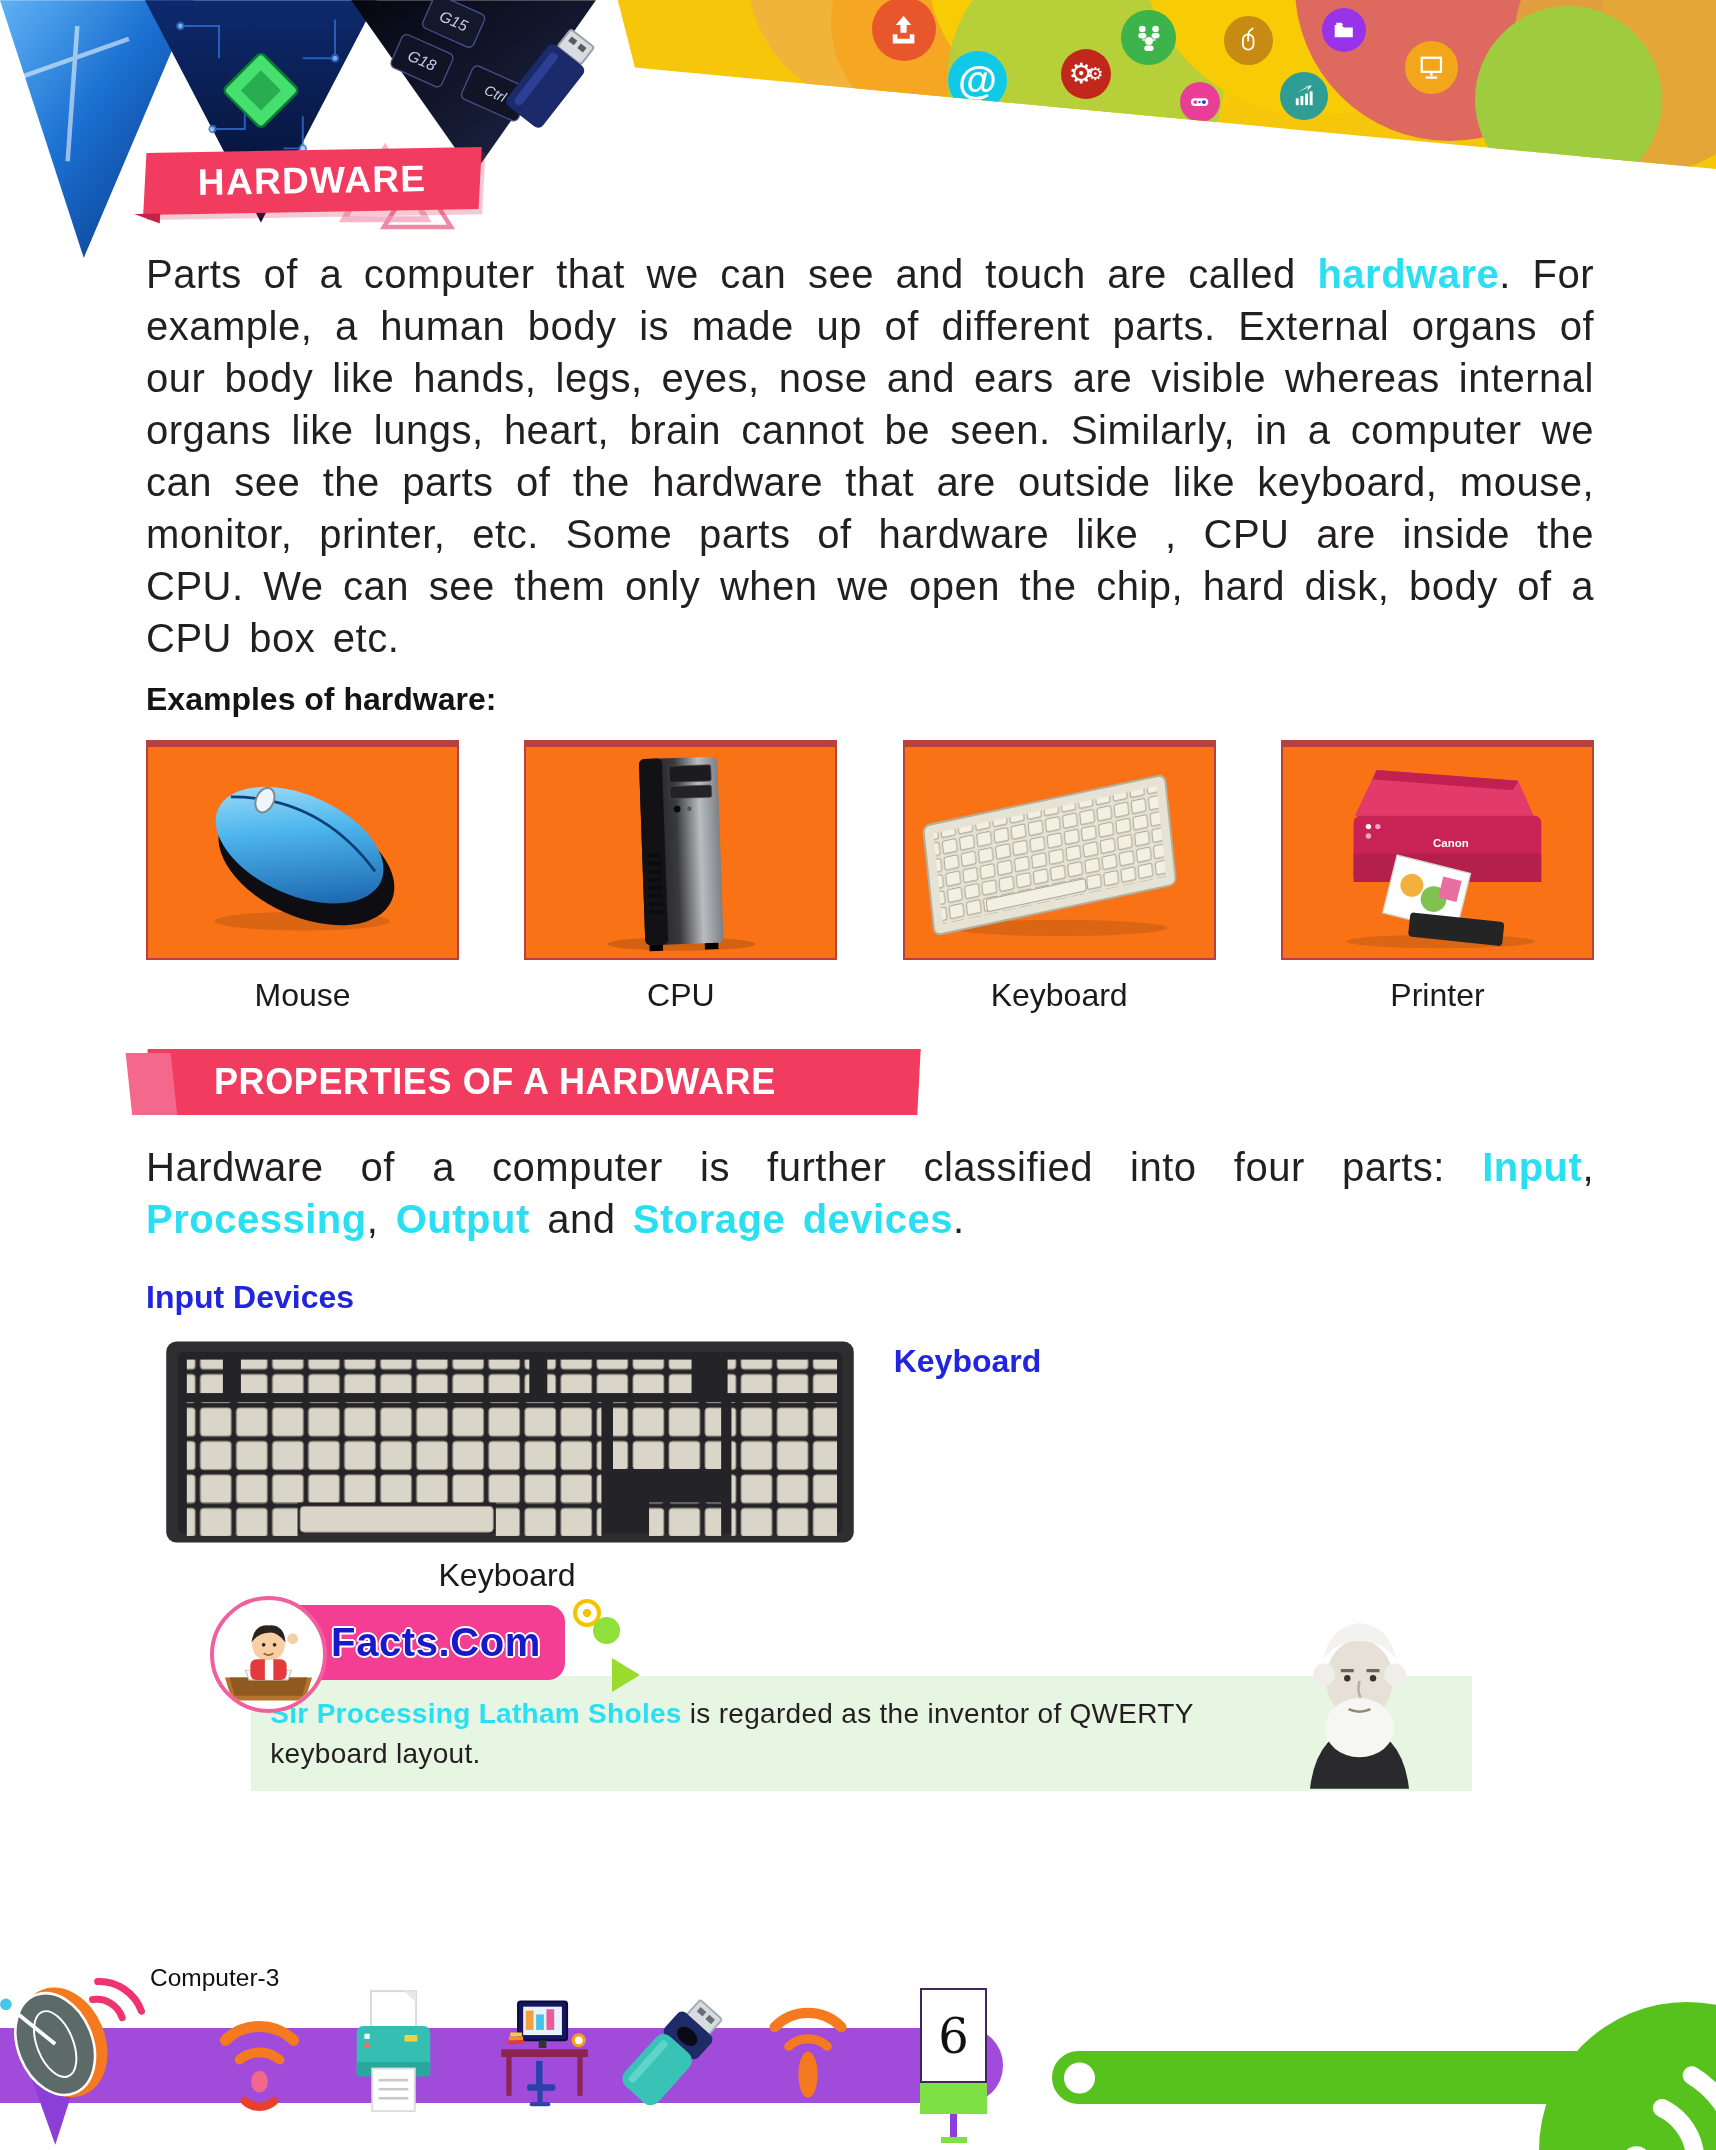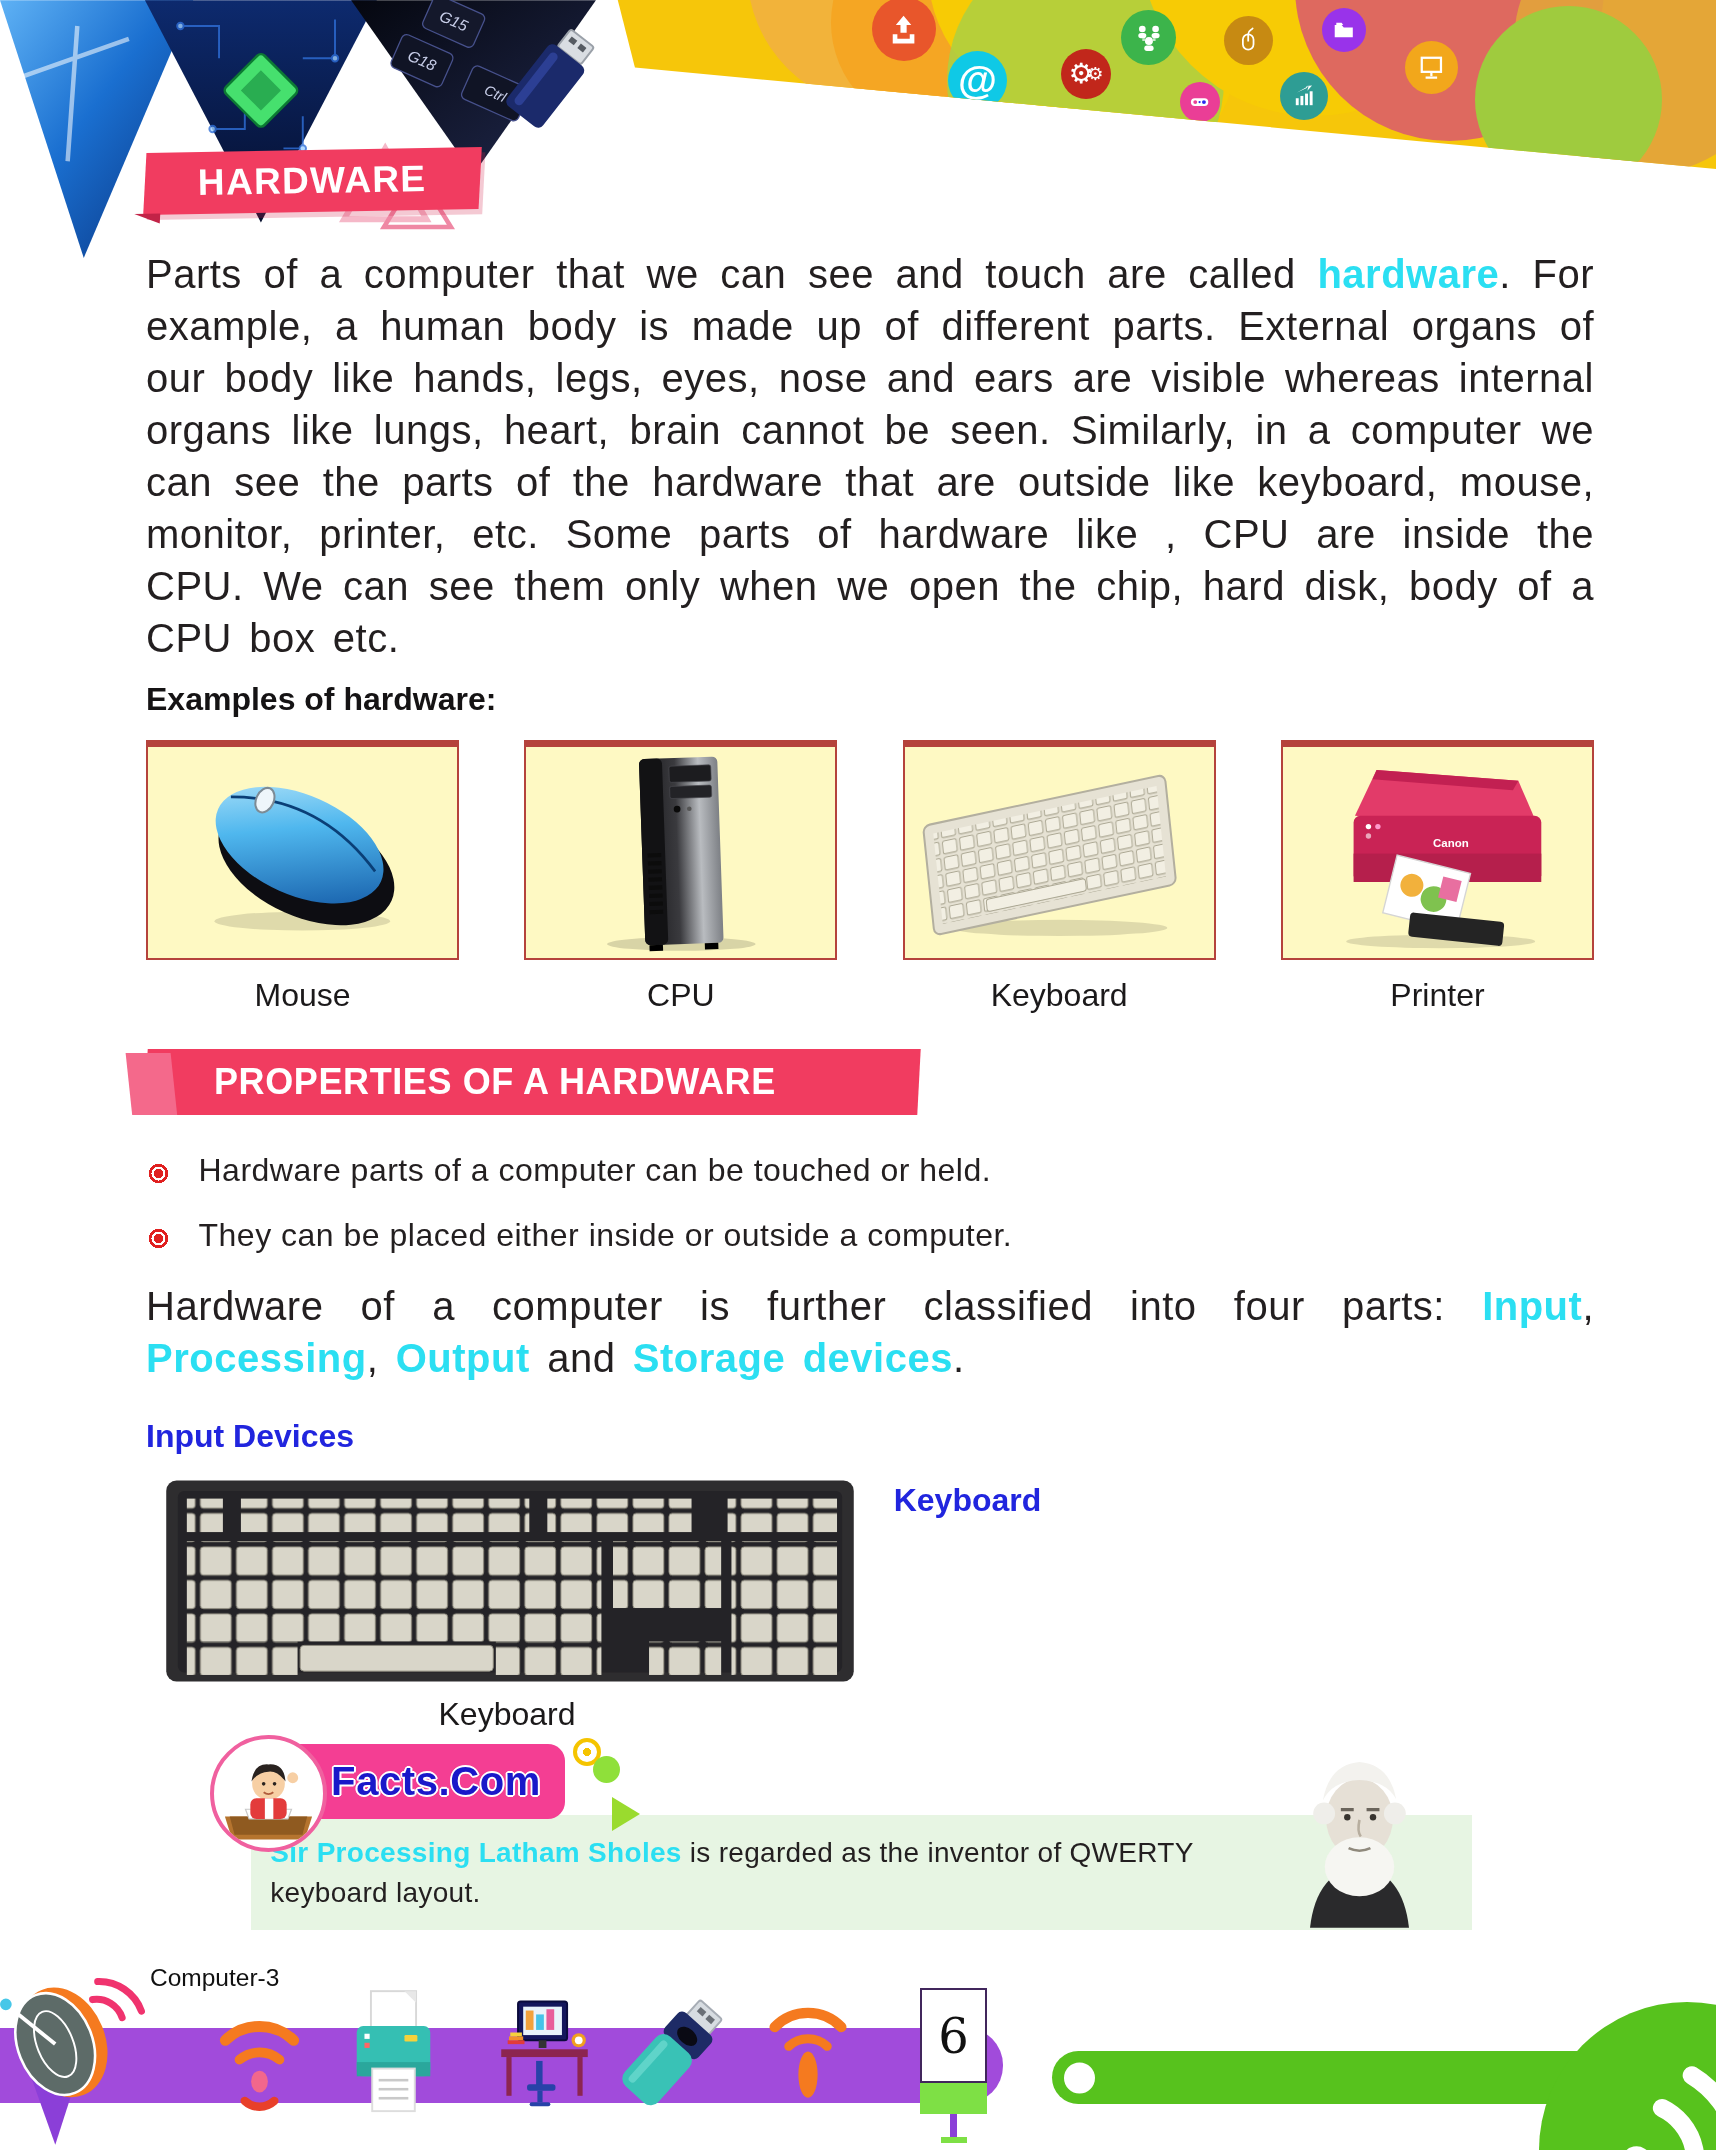--- a/index.html
+++ b/index.html
@@ -58,21 +58,21 @@
   .hw-banner::before{content:"";position:absolute;left:-9px;bottom:-9px;border-style:solid;
     border-width:0 26px 10.3px 0;border-color:transparent var(--pink-dark) transparent transparent}
   .hw-banner span{transform:skewX(4deg);color:#fff;font-size:37px;font-weight:800;letter-spacing:1.3px}
   
   .content{position:relative;padding:248px 122px 0 146px;z-index:2}
   .body-text{font-size:40px;line-height:52px;letter-spacing:0.5px;word-spacing:5.8px;text-align:justify;color:var(--ink)}
   .seg-cyan{color:var(--cyan);font-weight:700}
   .examples-heading{margin-top:17px;font-size:32px;font-weight:800;color:#151314}
   .figures-row{margin-top:22px;display:flex;justify-content:space-between}
   .device-figure{width:313px}
-  .device-box{width:313px;height:220px;background:#fef9c3;border:2.6px solid var(--boxb);border-top-width:7px;
+  .device-box{width:313px;height:220px;background:#f97316;border:2.6px solid var(--boxb);border-top-width:7px;
     display:flex;align-items:center;justify-content:center;overflow:hidden}
   .device-box svg{width:96%;height:96%}
   .device-caption{text-align:center;margin-top:17px;font-size:32px;color:#1b191a}
   .prop-banner{
     position:relative;margin-top:35px;width:773px;height:66px;background:var(--pink);
     transform:skewX(-3deg);display:flex;align-items:center;padding-left:68px;
   }
   .prop-banner::before{content:"";position:absolute;left:-17px;top:3.9px;width:45px;height:62px;
     background:#F4698B;transform:skewX(9deg);z-index:-1}
   .prop-banner span{transform:skewX(3deg);color:#fff;font-size:36px;font-weight:800;letter-spacing:0.6px}
@@ -386,30 +386,20 @@
           </svg>
         </div>
         <figcaption class="device-caption">Printer</figcaption>
       </figure>
     </div>
 
     <div class="prop-banner">
       <span>PROPERTIES OF A HARDWARE</span>
     </div>
 
-    <ul class="props">
-      <li class="prop-item">
-        <span class="bullseye"></span>
-        <span class="prop-text">Hardware parts of a computer can be touched or held.</span>
-      </li>
-      <li class="prop-item">
-        <span class="bullseye"></span>
-        <span class="prop-text">They can be placed either inside or outside a computer.</span>
-      </li>
-    </ul>
 
     <p class="body-text para-gap"><span>Hardware of a computer is further classified into four parts: </span><span class="seg-cyan">Input</span><span>, </span><span class="seg-cyan">Processing</span><span>, </span><span class="seg-cyan">Output</span><span> and </span><span class="seg-cyan">Storage devices</span><span>.</span></p>
 
     <h3 class="blue-heading">Input Devices</h3>
 
 
     <div class="two-col">
       <figure class="kb-figure">
         <svg class="kb-photo" viewBox="0 0 1080 320">
           <defs>

